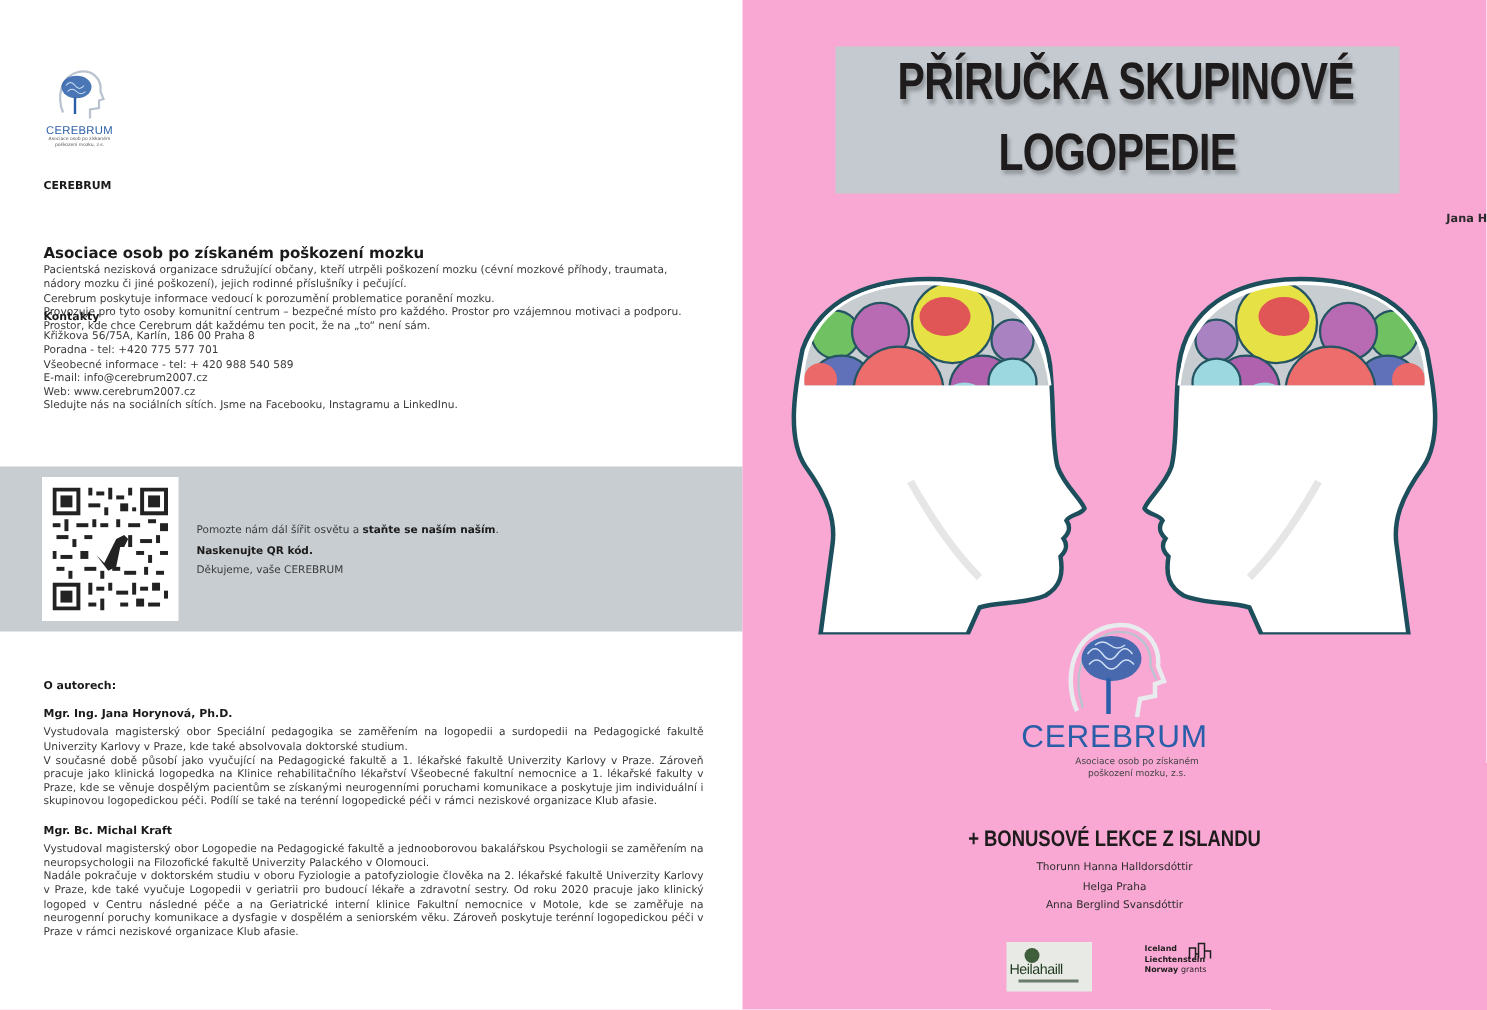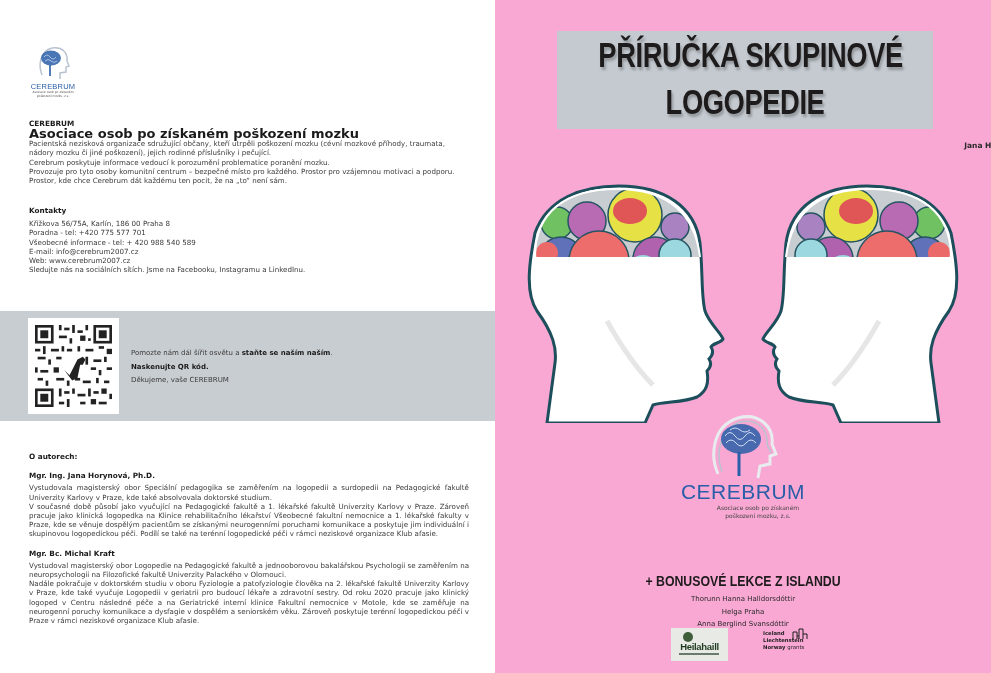--- a/index.html
+++ b/index.html
@@ -8,21 +8,21 @@
 
   
   .left { position: absolute; left: 0; top: 0; width: 495px; height: 673px; background: #ffffff; }
   .logo-small { position: absolute; left: 27px; top: 45px; width: 52px; height: 62px; text-align: center; }
   .logo-small svg { display: block; margin: 0 auto; }
   .logo-small .lname { font-size: 7.5px; color: #2a5ea8; letter-spacing: 0.2px; margin-top: 1px; font-family: "Liberation Sans", sans-serif; }
   .logo-small .lsub { font-size: 3px; color: #555; line-height: 3.5px; }
 
   .block { position: absolute; left: 29px; width: 440px; font-size: 7.1px; line-height: 9.2px; color: #3a3a3a; }
   .block .h1 { font-weight: bold; color: #1a1a1a; font-size: 7.3px; }
-  .block .h2 { font-weight: bold; color: #1a1a1a; font-size: 13px; line-height: 11px; }
+  .block .h2 { font-weight: bold; color: #1a1a1a; font-size: 10px; line-height: 11px; margin-top: 36px; }
   .block p { margin: 0; }
   .justify { text-align: justify; }
 
   .about { top: 119px; }
   .contacts { top: 206px; }
   .contacts .h1 { margin-bottom: 4px; }
 
   .donate-band { position: absolute; left: 0; top: 311px; width: 495px; height: 110px; background: #c8cdd1; }
   .qr { position: absolute; left: 28px; top: 318px; width: 91px; height: 96px; background: #fff; padding: 7px; }
   .qr svg { width: 77px; height: 82px; display: block; }
@@ -38,28 +38,28 @@
   .title-box { position: absolute; left: 62px; top: 31px; width: 376px; height: 98px; background: #c4cad0; text-align: center; }
   .title-line { font-family: "Liberation Sans", sans-serif; font-weight: bold; font-size: 35px; line-height: 47px; color: #1e1b1c; letter-spacing: -0.5px; transform: scaleX(0.78); transform-origin: center; text-shadow: 2px 3px 3px rgba(0,0,0,0.25); white-space: nowrap; }
   .authors-line { position: absolute; left: 0; width: 590px; top: 141px; text-align: right; font-size: 7.5px; font-weight: bold; color: #2a2a2a; }
 
   .heads { position: absolute; left: 0; top: 183px; width: 496px; height: 240px; }
 
   .logo-big { position: absolute; left: 0; width: 496px; top: 412px; text-align: center; }
   .logo-big .lname { font-family: "Liberation Sans", sans-serif; font-size: 21px; color: #2a5ea8; letter-spacing: 0.5px; margin-top: -4px; }
   .logo-big .lsub { font-size: 6px; line-height: 8px; color: #444; padding-left: 30px; }
 
-  .bonus { position: absolute; left: 0; width: 496px; top: 572px; text-align: center; }
+  .bonus { position: absolute; left: 0; width: 496px; top: 551px; text-align: center; }
   .bonus .bt { font-family: "Liberation Sans", sans-serif; font-weight: bold; font-size: 15px; color: #1e1b1c; transform: scaleX(0.82); white-space: nowrap; }
   .bonus .bn { font-size: 7px; font-weight: normal; color: #2a2a2a; line-height: 12.5px; }
   .bonus .names { margin-top: 4px; }
 
   .sponsor1 { position: absolute; left: 176px; top: 628px; width: 57px; height: 33px; background: #e8eae6; overflow: hidden; }
   .sponsor1 .tree { position: absolute; left: 12px; top: 4px; width: 10px; height: 10px; border-radius: 50%; background: #3f5e3c; }
-  .sponsor1 .st { position: absolute; left: 2px; top: 13px; width: 53px; text-align: center; font-family: "Liberation Sans", sans-serif; font-weight: bold; font-size: 9.5px; color: #1e3a1e; letter-spacing: -0.3px; }
+  .sponsor1 .st { position: absolute; left: 2px; top: 13px; width: 53px; font-family: "Liberation Sans", sans-serif; font-weight: normal; font-size: 9.5px; color: #1e3a1e; letter-spacing: -0.3px; }
   .sponsor1 .ss { position: absolute; left: 8px; top: 25px; width: 40px; height: 2px; background: #6b7b6b; }
   .sponsor2 { position: absolute; left: 268px; top: 630px; font-size: 5.3px; line-height: 7px; color: #1e1e1e; font-weight: bold; }
   .sponsor2 .grants { font-weight: normal; }
   .sponsor2 .mark { position: absolute; left: 29px; top: -2px; }
 </style>
 </head>
 <body>
 
 <div class="left">
 

